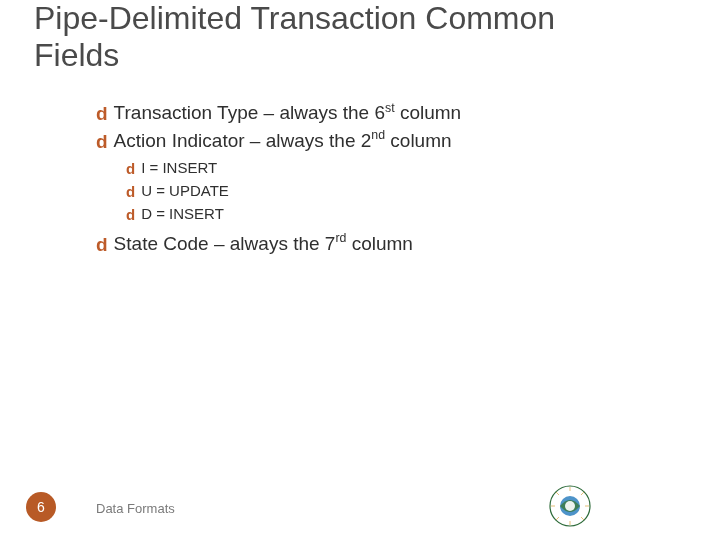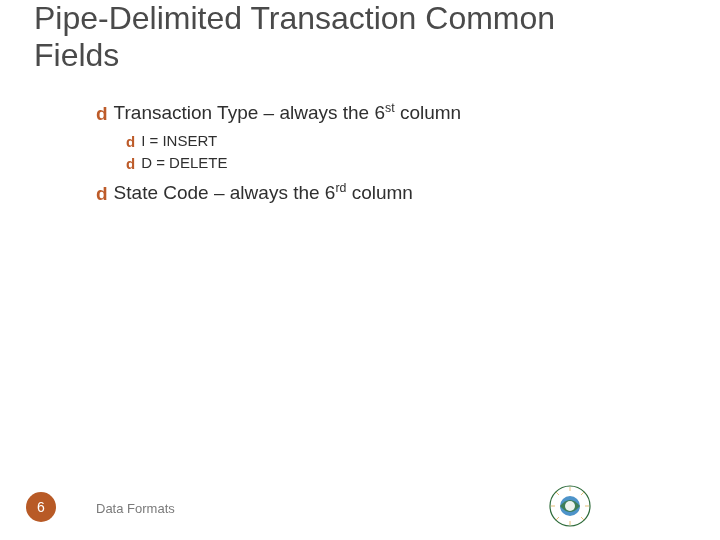--- a/index.html
+++ b/index.html
@@ -108,32 +108,38 @@
 <div class="slide">
 
   <div class="title">Pipe-Delimited Transaction Common Fields</div>
 
   <div class="body">
 
     <div class="lvl1">
       <span class="bullet">d</span><span><span>Transaction Type – always the 6</span><sup>st</sup><span> column</span></span>
     </div>
 
+    <div class="lvl1">
+      <span class="bullet">d</span><span><span>Action Indicator – always the 2</span><sup>nd</sup><span> column</span></span>
+    </div>
 
     <div class="lvl2-group">
       <div class="lvl2">
         <span class="bullet">d</span><span>I = INSERT</span>
       </div>
       <div class="lvl2">
-        <span class="bullet">d</span><span>D = DELETE</span>
+        <span class="bullet">d</span><span>U = UPDATE</span>
+      </div>
+      <div class="lvl2">
+        <span class="bullet">d</span><span>D = INSERT</span>
       </div>
     </div>
 
     <div class="lvl1">
-      <span class="bullet">d</span><span><span>State Code – always the 6</span><sup>rd</sup><span> column</span></span>
+      <span class="bullet">d</span><span><span>State Code – always the 7</span><sup>rd</sup><span> column</span></span>
     </div>
 
 
 
   </div>
 
   <div class="footer">
     <div class="page-num">6</div>
     <div class="footer-label">Data Formats</div>
     <div class="logo">

